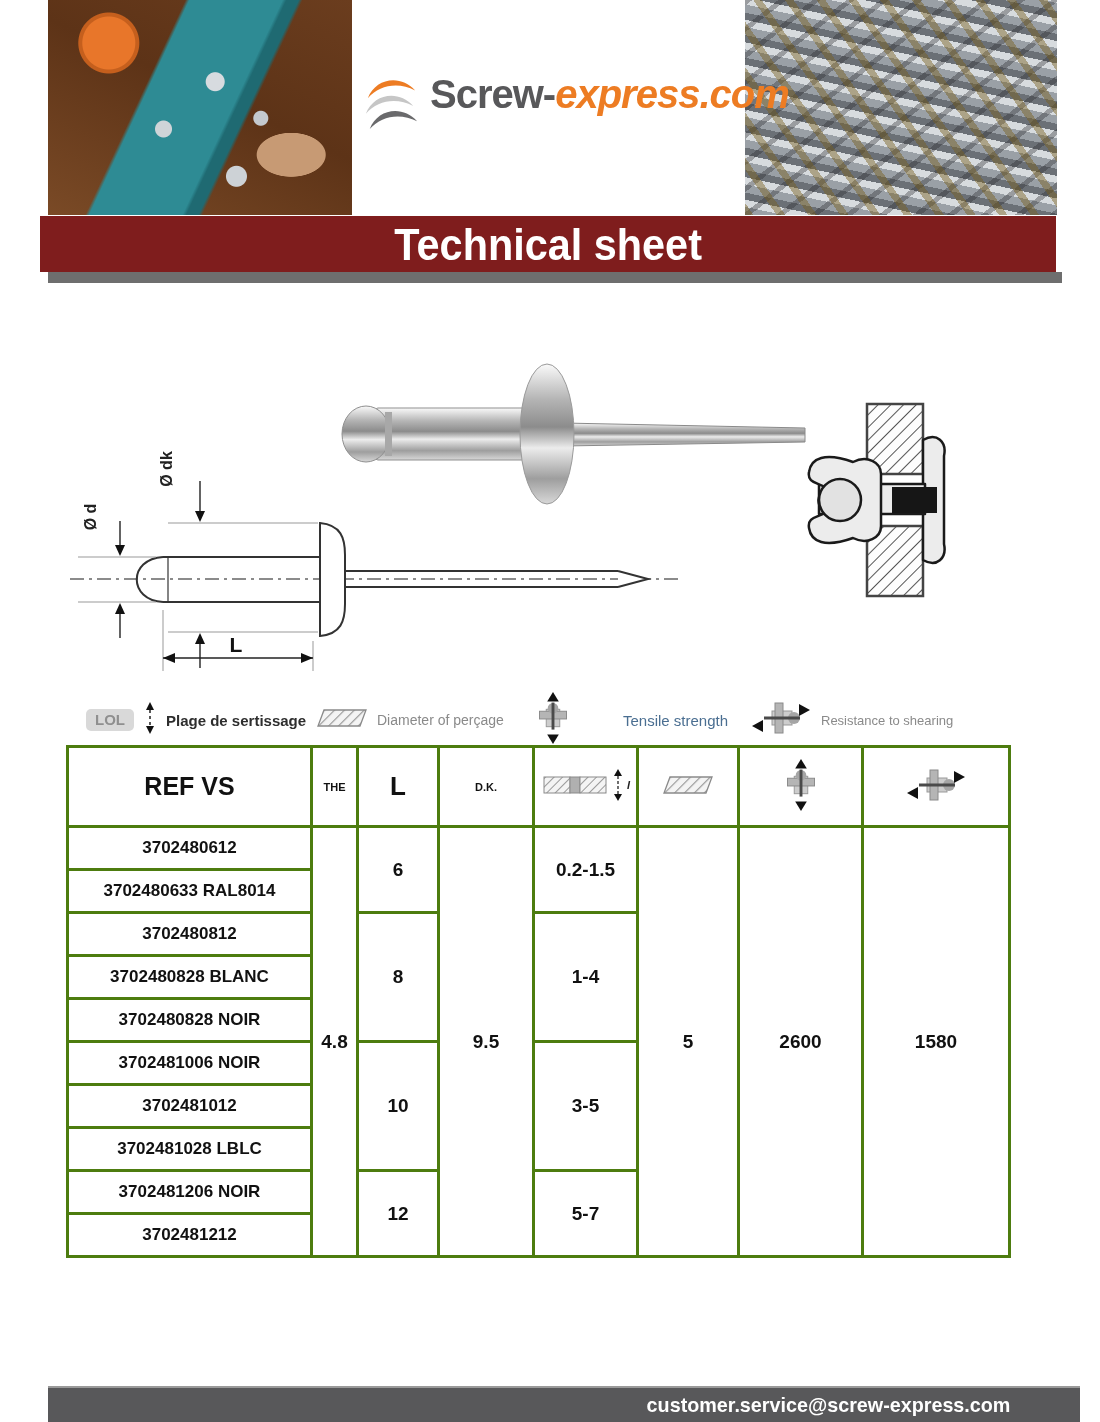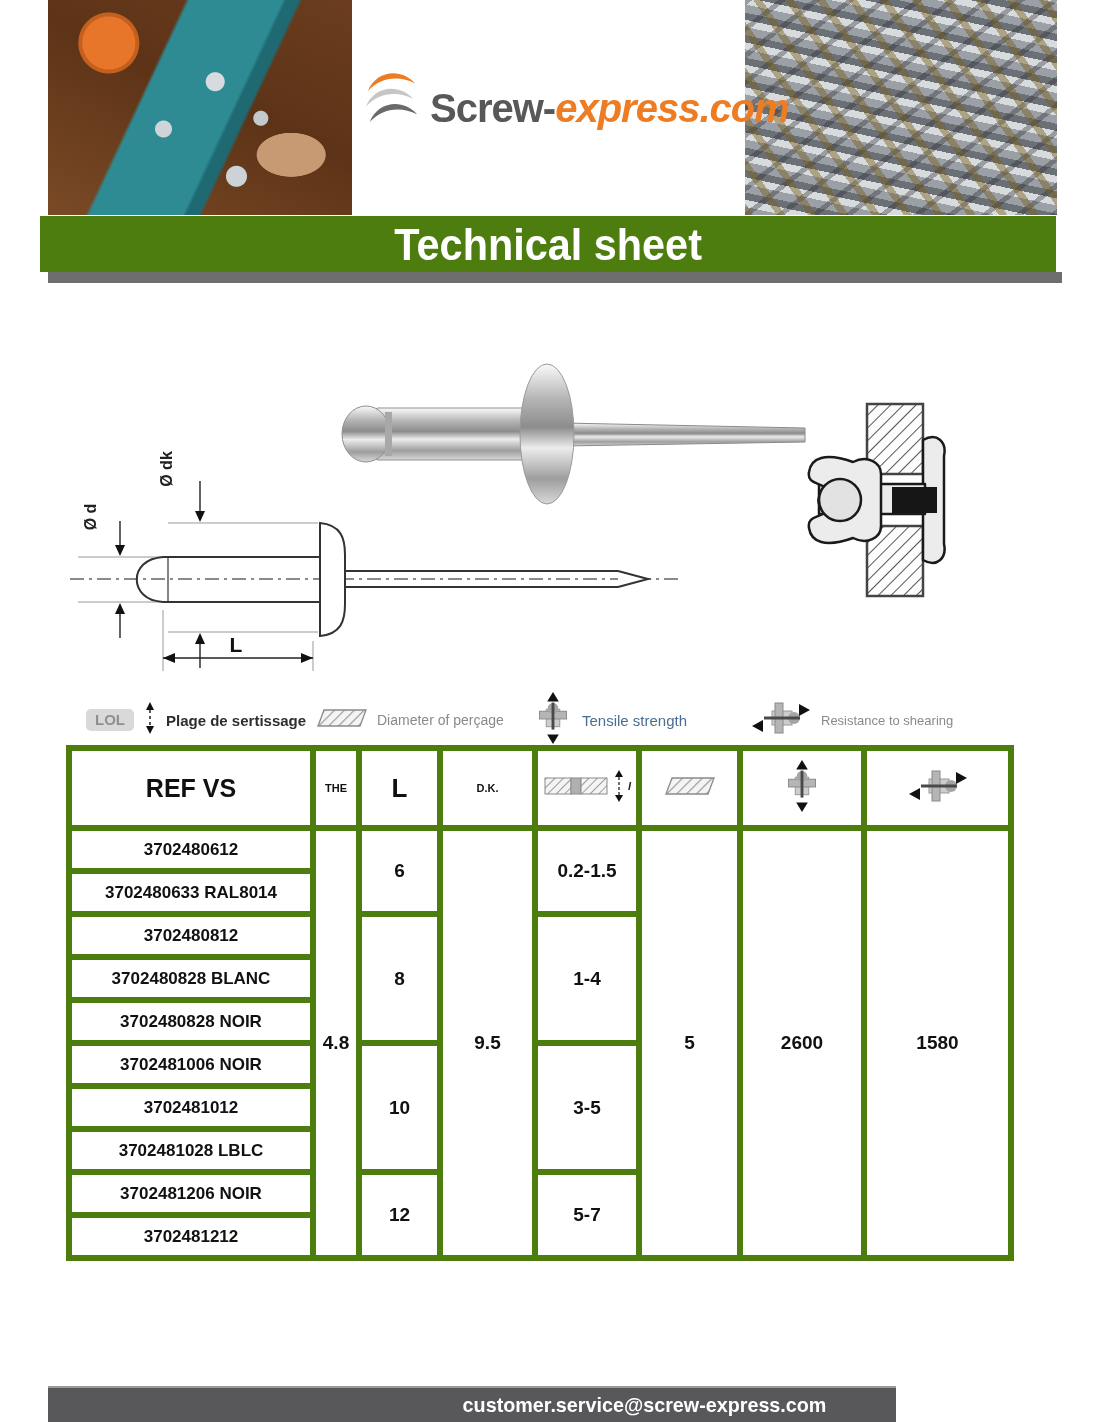--- a/index.html
+++ b/index.html
@@ -23,27 +23,27 @@
       linear-gradient(115deg, transparent 34%, #2e8b94 35% 58%, #1f6a72 59% 62%, transparent 63%),
       linear-gradient(25deg, #7a4a26, #5d3317 55%, #6b3d1e);
   }
   .photo-right {
     left:745px; width:312px;
     background:
       repeating-linear-gradient(55deg, rgba(120,95,30,.45) 0 7px, transparent 7px 26px),
       repeating-linear-gradient(-38deg, rgba(40,40,44,.35) 0 5px, transparent 5px 21px),
       repeating-linear-gradient(12deg, #9aa0a6 0 8px, #d7dbde 8px 15px, #6b7076 15px 22px);
   }
-  .logo { position:absolute; left:362px; top:65px; display:flex; align-items:flex-end; gap:10px; }
+  .logo { position:absolute; left:362px; top:72px; display:flex; align-items:flex-start; gap:10px; }
   .logo-text { font-size:40px; font-weight:bold; letter-spacing:-1px; white-space:nowrap; }
   .logo-text .lg-gray { color:#58585a; }
   .logo-text .lg-orange { color:#ed7c23; font-style:italic; }
   .banner {
     position:absolute; left:40px; top:216px; width:1016px; height:56px;
-    background:#4d7c0f; display:flex; align-items:center; justify-content:center;
+    background:#7f1d1d; display:flex; align-items:center; justify-content:center;
   }
   .banner span {
     color:#ffffff; font-size:45px; font-weight:bold; letter-spacing:0;
     display:inline-block; transform:scaleX(.92); line-height:1;
   }
   .banner-shadow { position:absolute; left:48px; top:272px; width:1014px; height:11px; background:#6e6e6e; }
   
   .sheet-title {
     position:absolute; left:0; top:313px; width:1100px; text-align:center;
     color:#c76e31; font-size:17px; font-weight:bold; letter-spacing:.3px;
@@ -55,41 +55,41 @@
   .fig-section { left:795px; top:398px; }
   
   .legend-item { position:absolute; top:700px; height:40px; display:flex; align-items:center; gap:9px; }
   .li-1 { left:86px; }  .li-2 { left:316px; } .li-3 { left:533px; } .li-4 { left:750px; }
   .lol-badge {
     background:#d9d9d9; color:#8f8f8f; font-size:15px; font-weight:bold;
     border-radius:5px; padding:3px 9px; line-height:1.1;
   }
   .lbl-dark { font-size:15px; font-weight:bold; color:#2e2e2e; }
   .lbl-gray { font-size:14px; color:#8a8a8a; }
-  .lbl-blue { font-size:15px; color:#4a6e91; }
+  .lbl-blue { font-size:15px; color:#4a6e91;margin-left:41px; }
   .lbl-gray-sm { font-size:13px; color:#8a8a8a; }
   
   .spec-table-wrap { position:absolute; left:66px; top:745px; }
   table.spec { border-collapse:collapse; table-layout:fixed; width:942px; border:3px solid #111; background:#fff; }
   table.spec th, table.spec td {
-    border:6px solid #4d7c0f; text-align:center; vertical-align:middle;
+    border:3px solid #4d7c0f; text-align:center; vertical-align:middle;
     font-weight:bold; color:#111; padding:0; overflow:hidden;
   }
   table.spec thead tr { height:80px; }
   table.spec tbody tr { height:43px; }
   th.h-ref { font-size:25px; vertical-align:top; padding-top:13px; }
   th.h-sm  { font-size:11px; vertical-align:top; padding-top:18px; }
   th.h-l   { font-size:26px; vertical-align:top; padding-top:11px; }
   th.h-ico { vertical-align:middle; }
   td.c-ref { font-size:17px; }
   td.c-val { font-size:19px; }
   
   .footnote { position:absolute; left:118px; top:1272px; font-size:18.5px; color:#1a1a1a; }
   .footer-bar {
-    position:absolute; left:48px; top:1386px; width:848px; height:36px;
+    position:absolute; left:48px; top:1386px; width:1032px; height:36px;
     background:#58585a; border-top:2px solid #9a9a9a;
     display:flex; align-items:center; justify-content:flex-end; padding-right:58px;
   }
   .footer-bar a {
     color:#ffffff; font-size:21px; font-weight:bold; text-decoration:none;
     display:inline-block; transform:scaleX(.94); letter-spacing:0;
   }
 </style>
 </head>
 <body>

